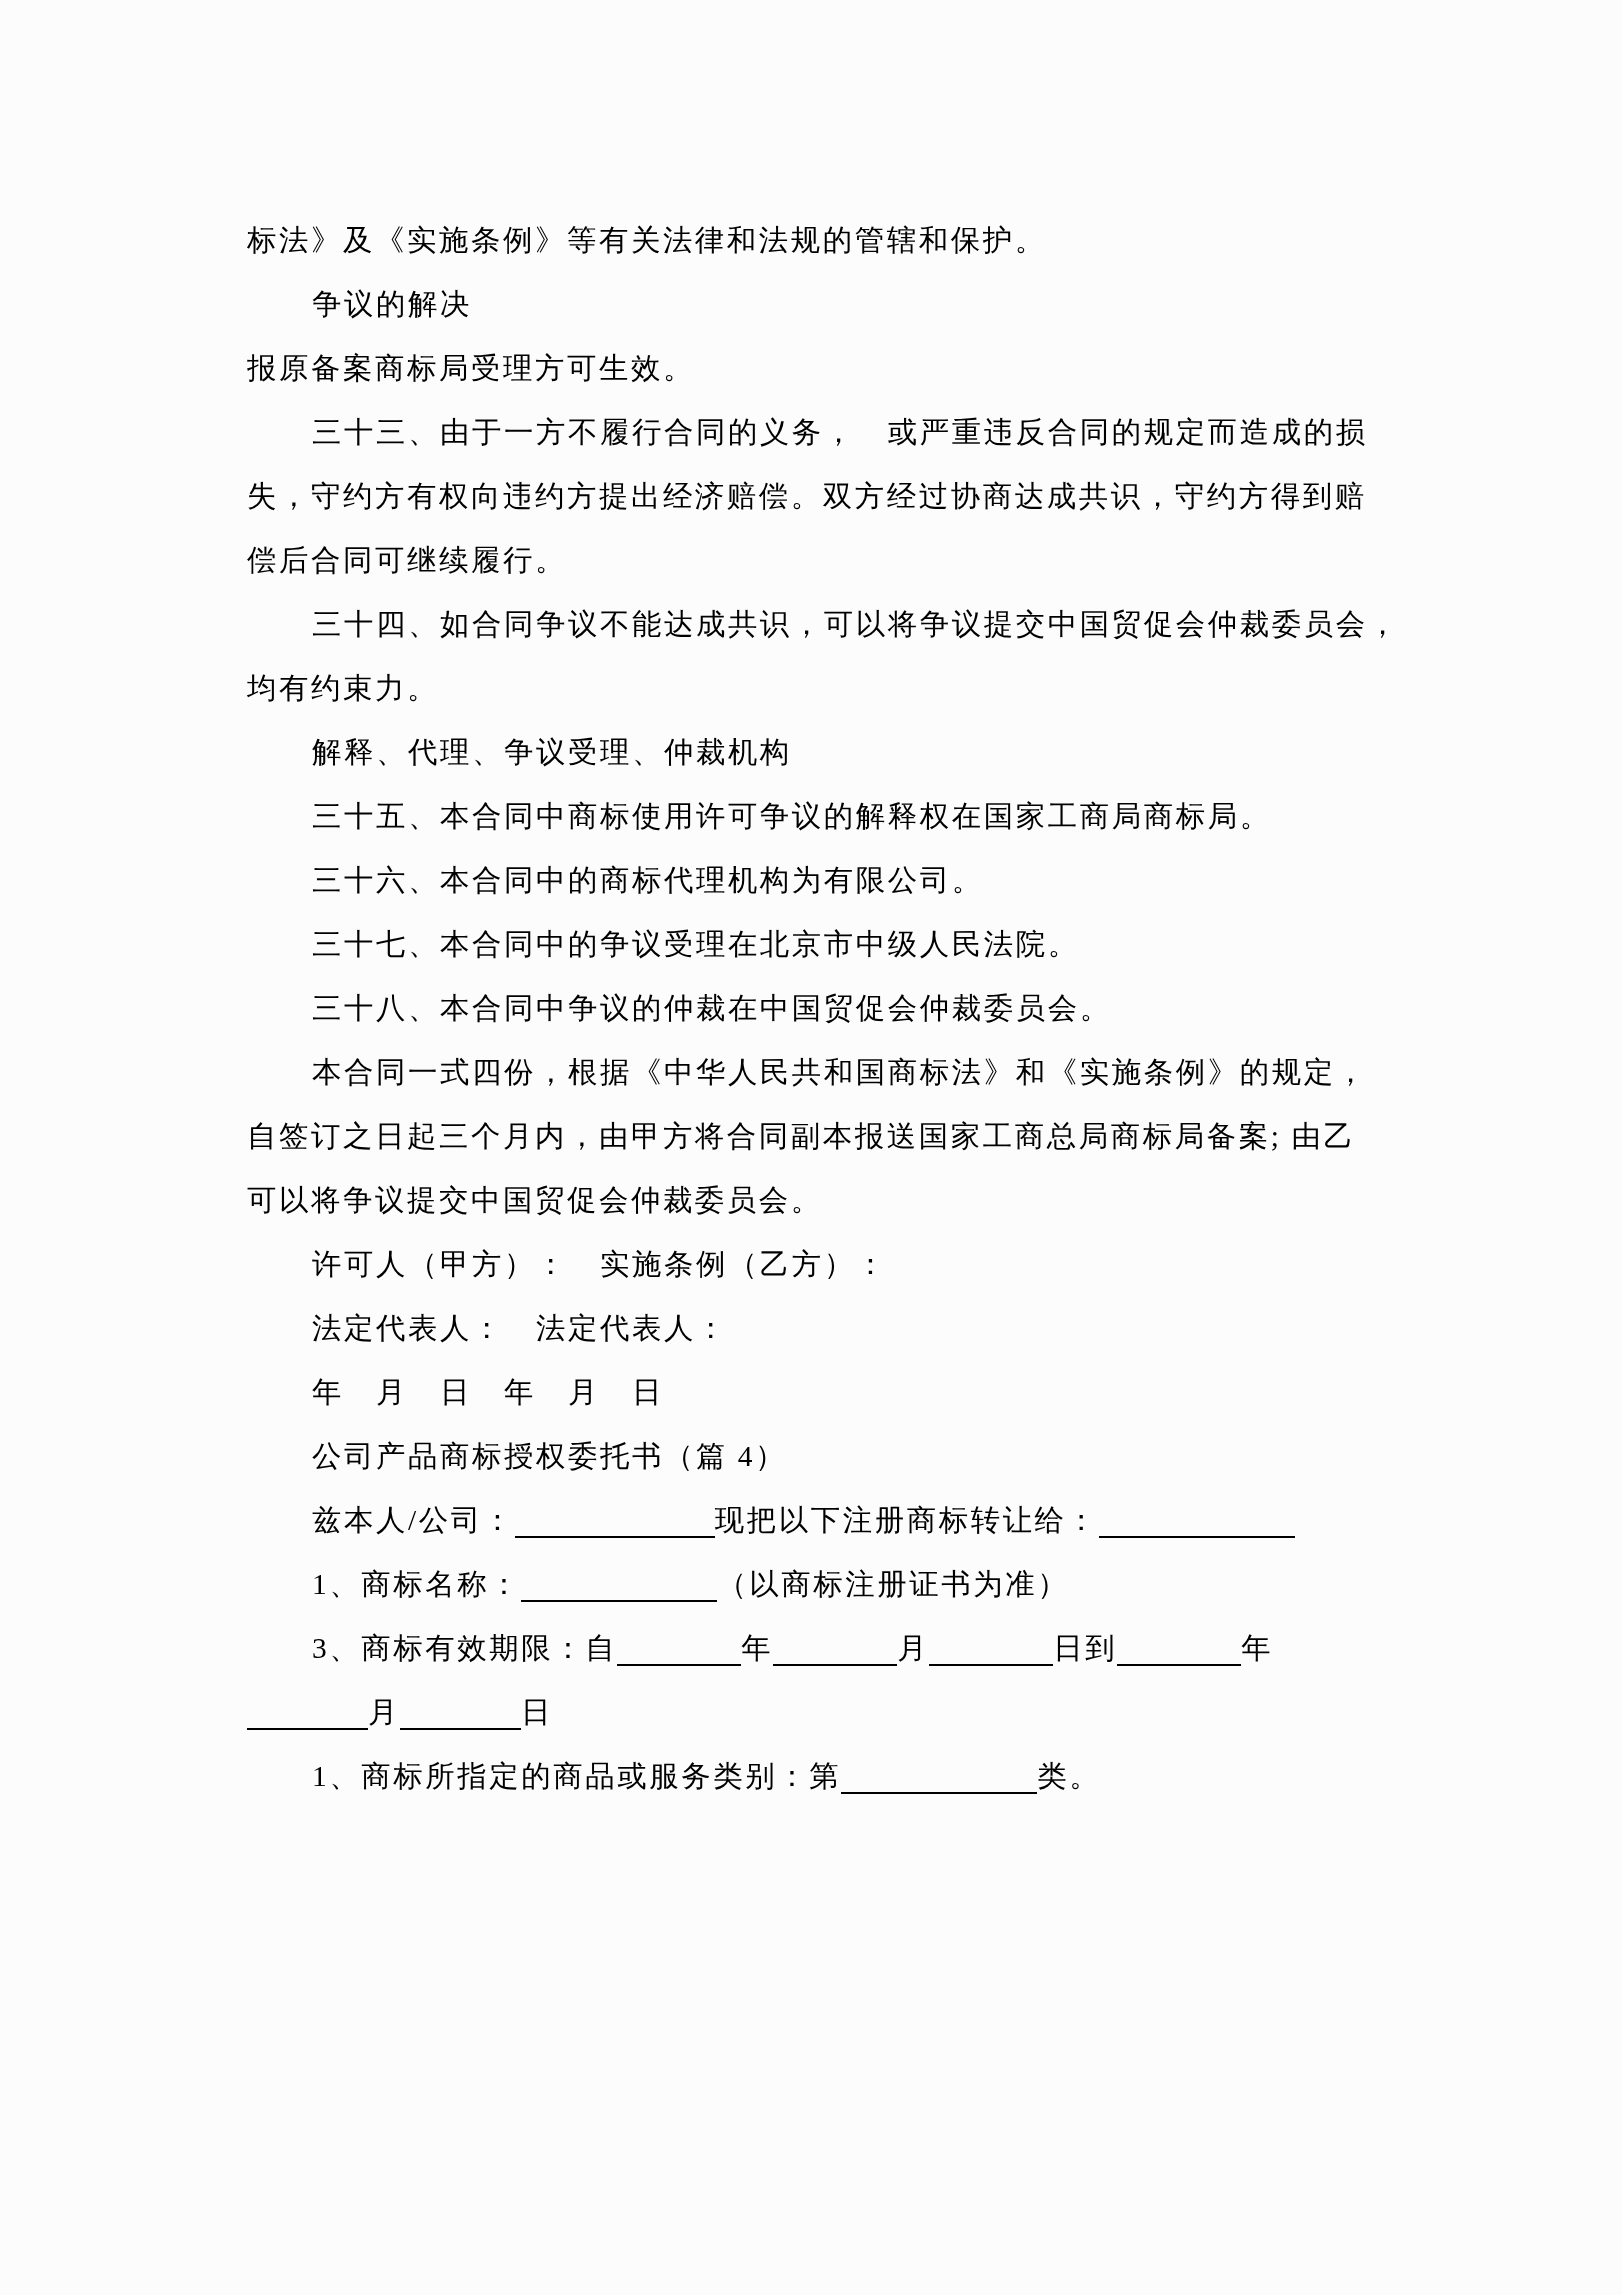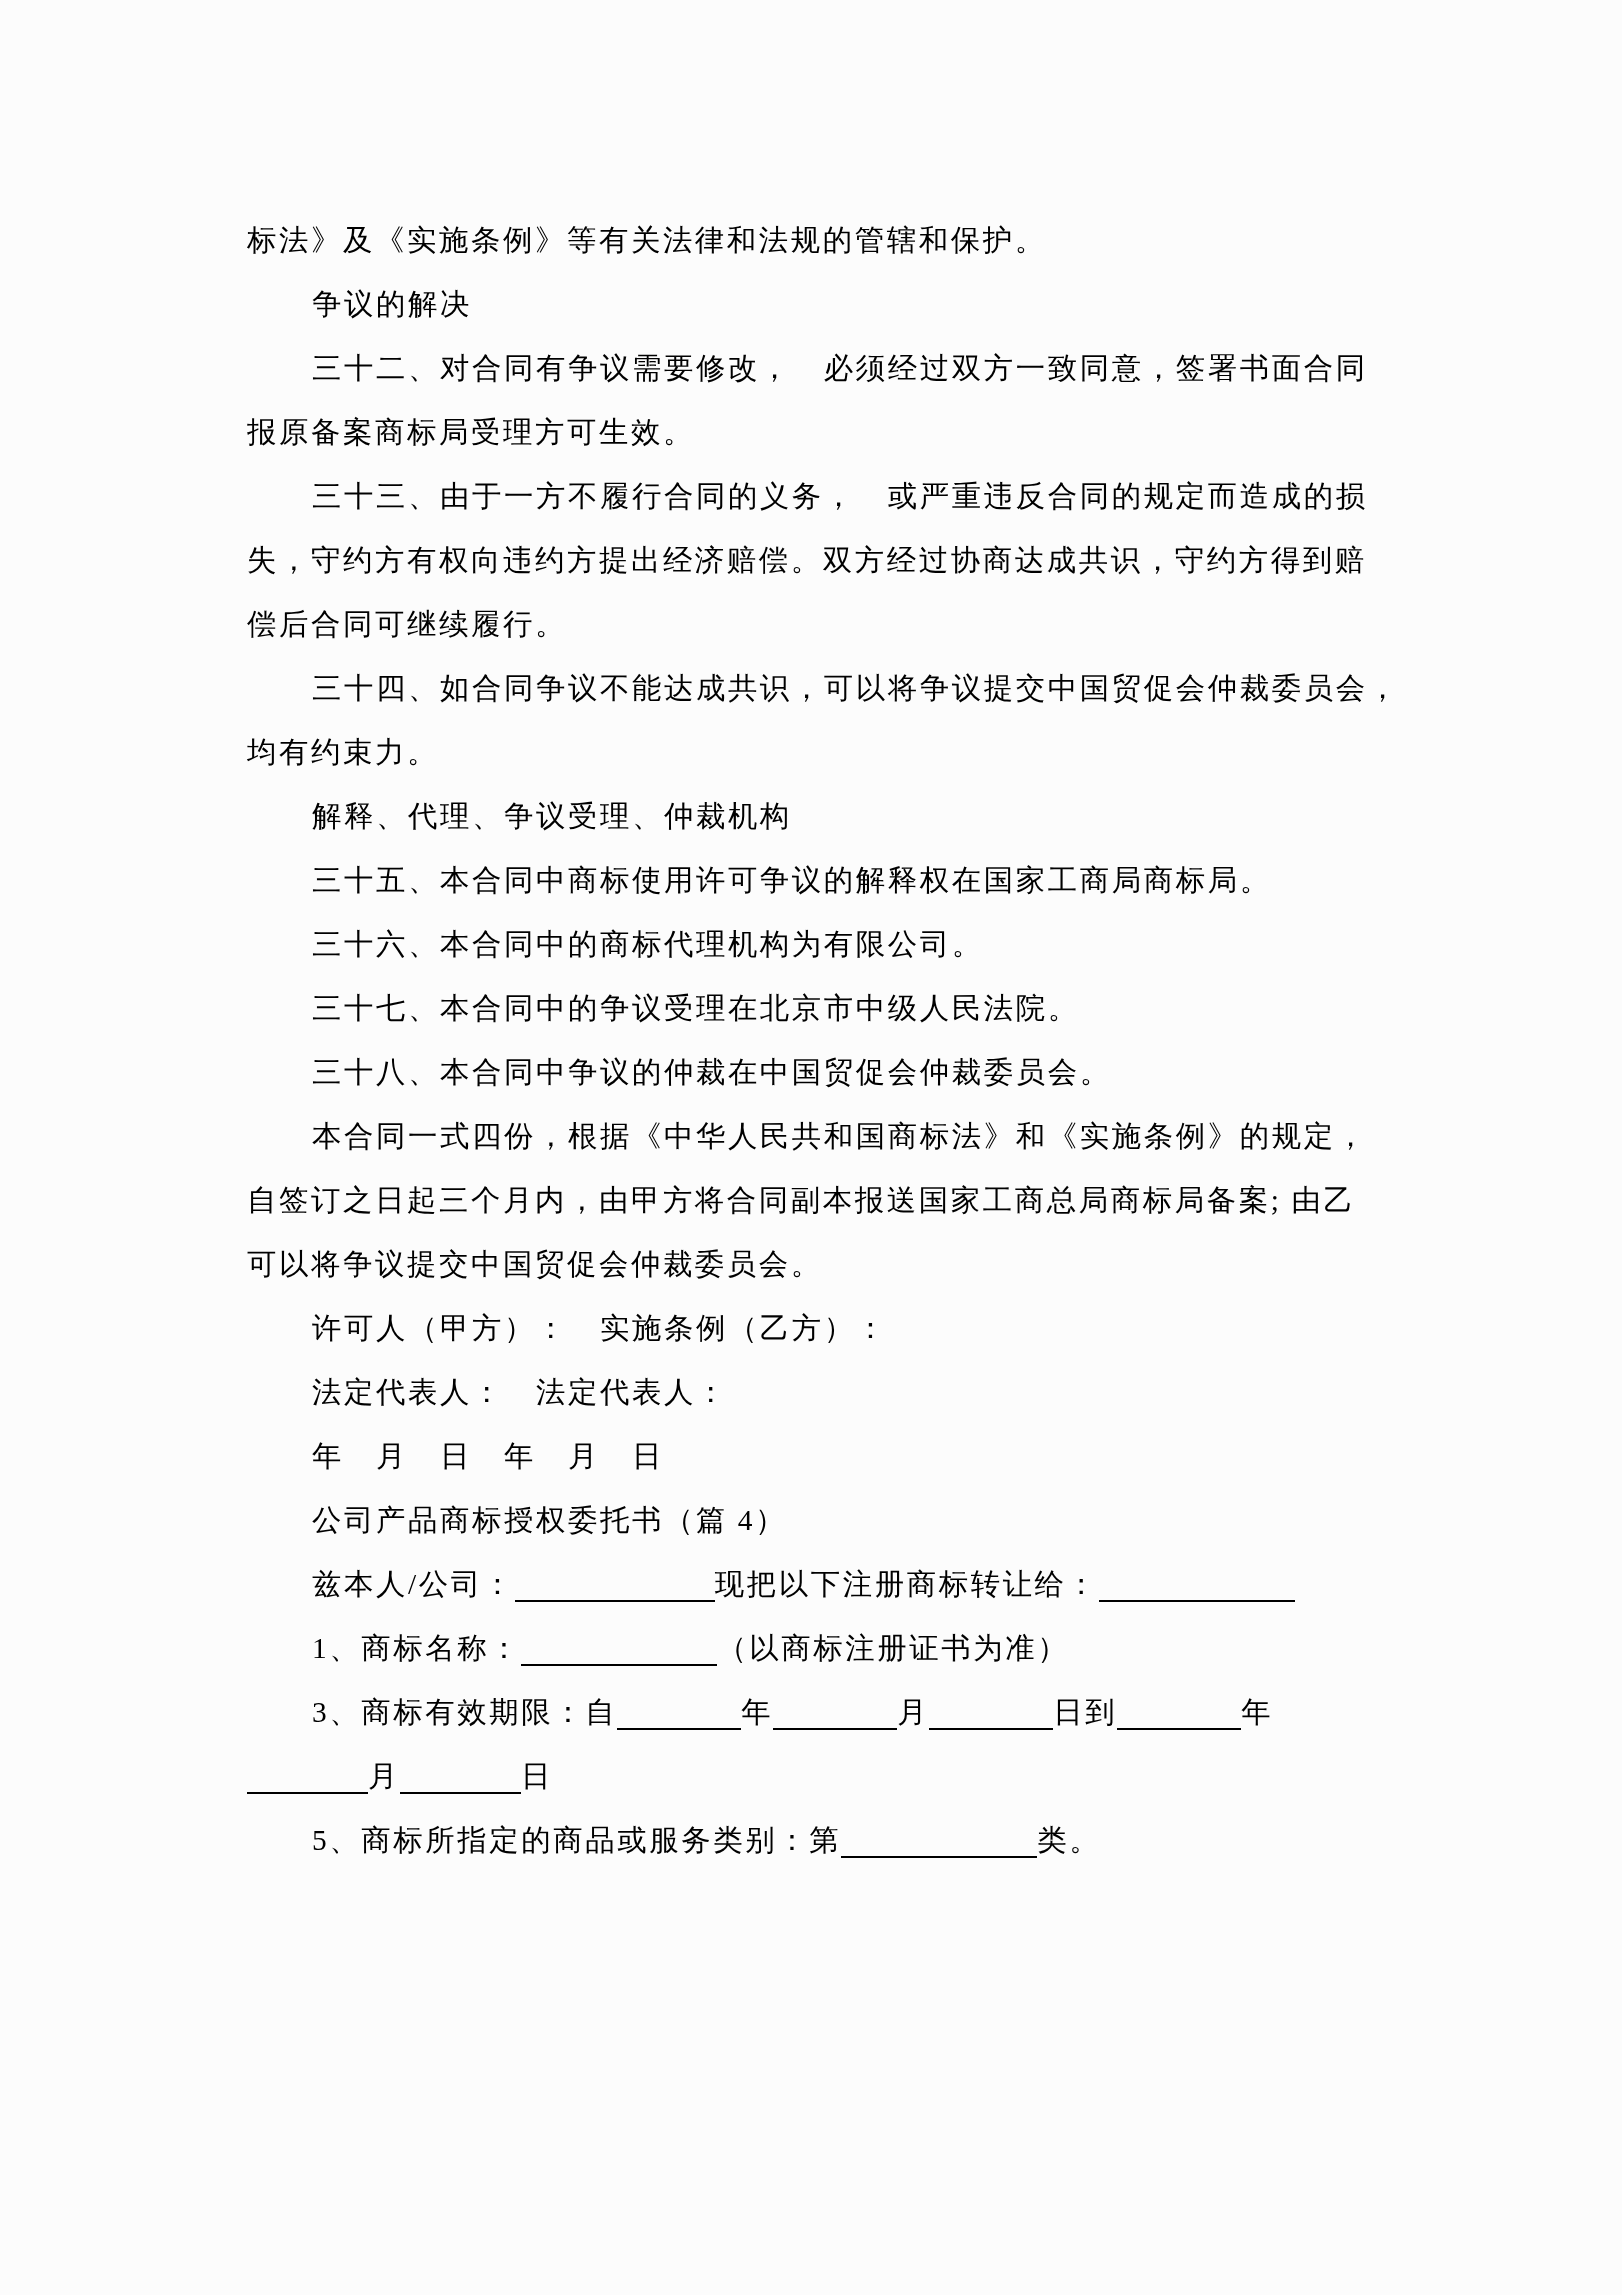--- a/index.html
+++ b/index.html
@@ -42,21 +42,20 @@
     margin-bottom: -7.9px;
   }
 </style>
 </head>
 <body>
 
 <div class="page">
   <div class="content" style="color: rgb(0, 0, 0);">
       <div class="line"><span>标法》及《实施条例》等有关法律和法规的管辖和保护。</span></div>
       <div class="line indent"><span>争议的解决</span></div>
-      <div class="line indent"><span>三十二、对合同有争议需要修改，　必须经过双方一致同意，签署书面合同</span></div>
       <div class="line"><span>报原备案商标局受理方可生效。</span></div>
       <div class="line indent"><span>三十三、由于一方不履行合同的义务，　或严重违反合同的规定而造成的损</span></div>
       <div class="line"><span>失，守约方有权向违约方提出经济赔偿。双方经过协商达成共识，守约方得到赔</span></div>
       <div class="line"><span>偿后合同可继续履行。</span></div>
       <div class="line indent"><span>三十四、如合同争议不能达成共识，可以将争议提交中国贸促会仲裁委员会，</span></div>
       <div class="line"><span>均有约束力。</span></div>
       <div class="line indent"><span>解释、代理、争议受理、仲裁机构</span></div>
       <div class="line indent"><span>三十五、本合同中商标使用许可争议的解释权在国家工商局商标局。</span></div>
       <div class="line indent"><span>三十六、本合同中的商标代理机构为有限公司。</span></div>
       <div class="line indent"><span>三十七、本合同中的争议受理在北京市中级人民法院。</span></div>
@@ -65,16 +64,16 @@
       <div class="line"><span>自签订之日起三个月内，由甲方将合同副本报送国家工商总局商标局备案; 由乙</span></div>
       <div class="line"><span>可以将争议提交中国贸促会仲裁委员会。</span></div>
       <div class="line indent"><span>许可人（甲方）：　实施条例（乙方）：</span></div>
       <div class="line indent"><span>法定代表人：　法定代表人：</span></div>
       <div class="line indent"><span>年　月　日　年　月　日</span></div>
       <div class="line indent"><span>公司产品商标授权委托书（篇 4）</span></div>
       <div class="line indent"><span>兹本人/公司：</span><span class="blank" style="width: 200px;"></span><span>现把以下注册商标转让给：</span><span class="blank" style="width: 196px;"></span></div>
       <div class="line indent"><span>1、商标名称：</span><span class="blank" style="width: 196px;"></span><span>（以商标注册证书为准）</span></div>
       <div class="line indent"><span>3、商标有效期限：自</span><span class="blank" style="width: 124px;"></span><span>年</span><span class="blank" style="width: 124px;"></span><span>月</span><span class="blank" style="width: 124px;"></span><span>日到</span><span class="blank" style="width: 124px;"></span><span>年</span></div>
       <div class="line"><span class="blank" style="width: 121px;"></span><span>月</span><span class="blank" style="width: 121px;"></span><span>日</span></div>
-      <div class="line indent"><span>5、商标所指定的商品或服务类别：第</span><span class="blank" style="width: 196px;"></span><span>类。</span></div>
+      <div class="line indent"><span>1、商标所指定的商品或服务类别：第</span><span class="blank" style="width: 196px;"></span><span>类。</span></div>
     </div>
 </div>
 
 
 </body></html>

